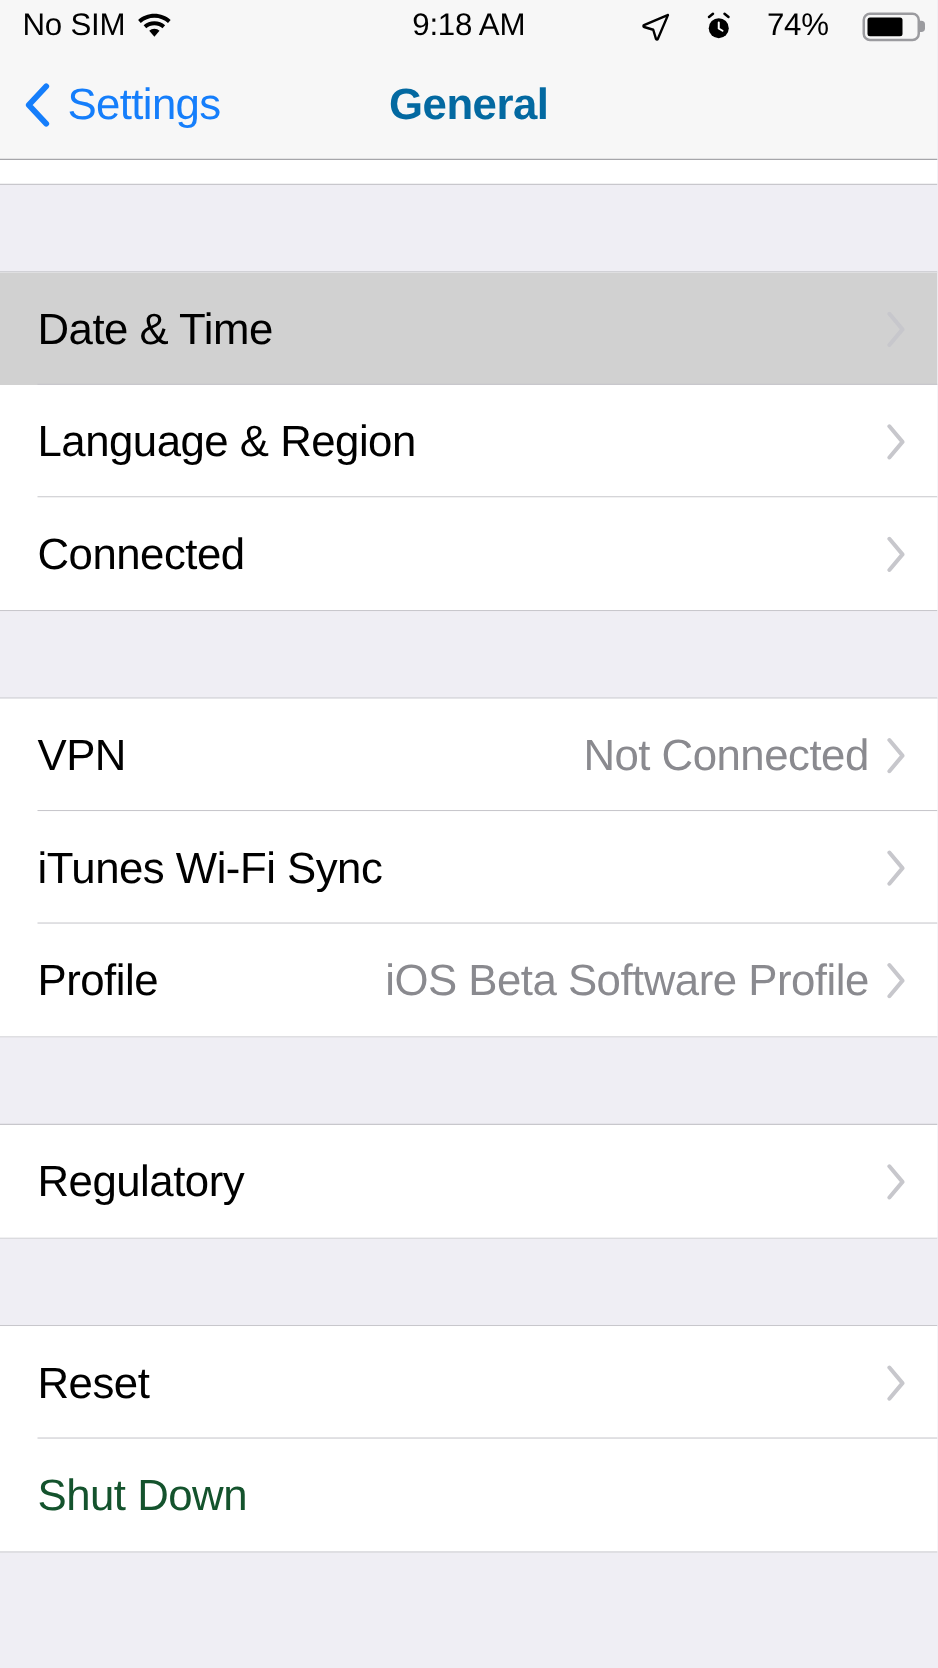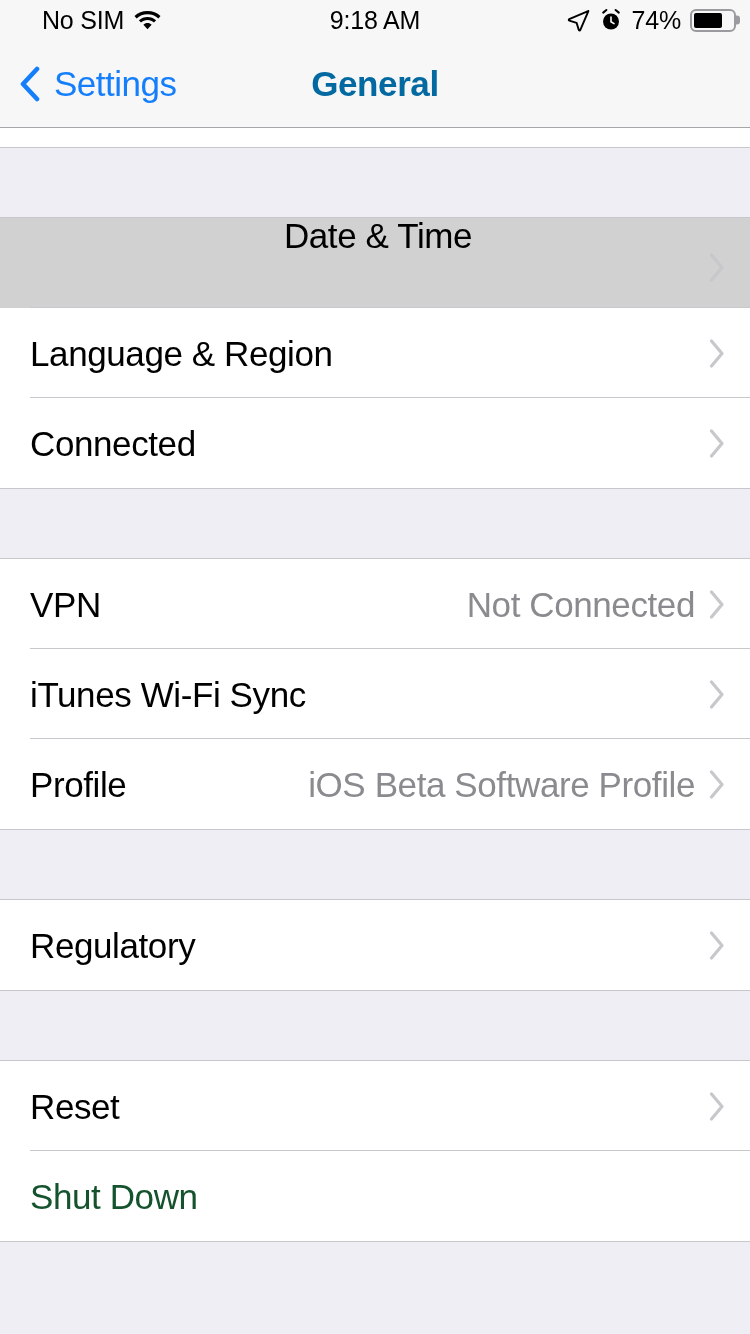--- a/index.html
+++ b/index.html
@@ -13,23 +13,23 @@
   }
   .screen { position:relative; width:750px; height:1334px; background:#EFEEF4; }
 
   
   .statusbar{
     position:relative; height:40px; width:750px;
     background:#F7F7F7;
     display:flex; align-items:center;
     font-size:25px; color:#000; letter-spacing:-0.2px;
   }
-  .sb-left{ position:absolute; left:18px; display:flex; align-items:center; gap:10px;margin-left:24px; }
+  .sb-left{ position:absolute; left:18px; display:flex; align-items:center; gap:10px; }
   .sb-center{ position:absolute; left:0; right:0; text-align:center; font-weight:400; }
-  .sb-right{ position:absolute; right:14px; display:flex; align-items:center; gap:9px; }
+  .sb-right{ position:absolute; right:14px; display:flex; align-items:flex-end; gap:27px; }
   .sb-text{ font-size:25px; line-height:1; }
 
   .wifi-icon{ width:27px; height:20px; display:block; }
   .loc-icon{ width:23px; height:23px; display:block; }
   .alarm-icon{ width:24px; height:24px; display:block; }
 
   .battery{
     position:relative; width:46px; height:23px;
     border:2px solid #9B9B9F; border-radius:6px;
     display:flex; align-items:center; padding:2px;
@@ -70,21 +70,21 @@
   }
   .section{ background:#FFFFFF; }
 
   .row{
     position:relative; height:90px; width:750px;
     background:#FFFFFF;
     display:flex; align-items:center;
     padding:0 24px 0 30px;
     cursor:pointer;
   }
-  .row.pressed{ background:#D1D1D1;flex-direction:column; }
+  .row.pressed{ background:#D1D1D1; }
   .row .sep{
     position:absolute; left:30px; right:0; bottom:0;
     height:1px; background:#C8C7CC;
   }
   .section .sep-full{ height:1px; background:#C8C7CC; width:100%; }
 
   .row-label{
     font-size:35px; color:#000; letter-spacing:-0.4px;
     line-height:1; white-space:nowrap;
   }

